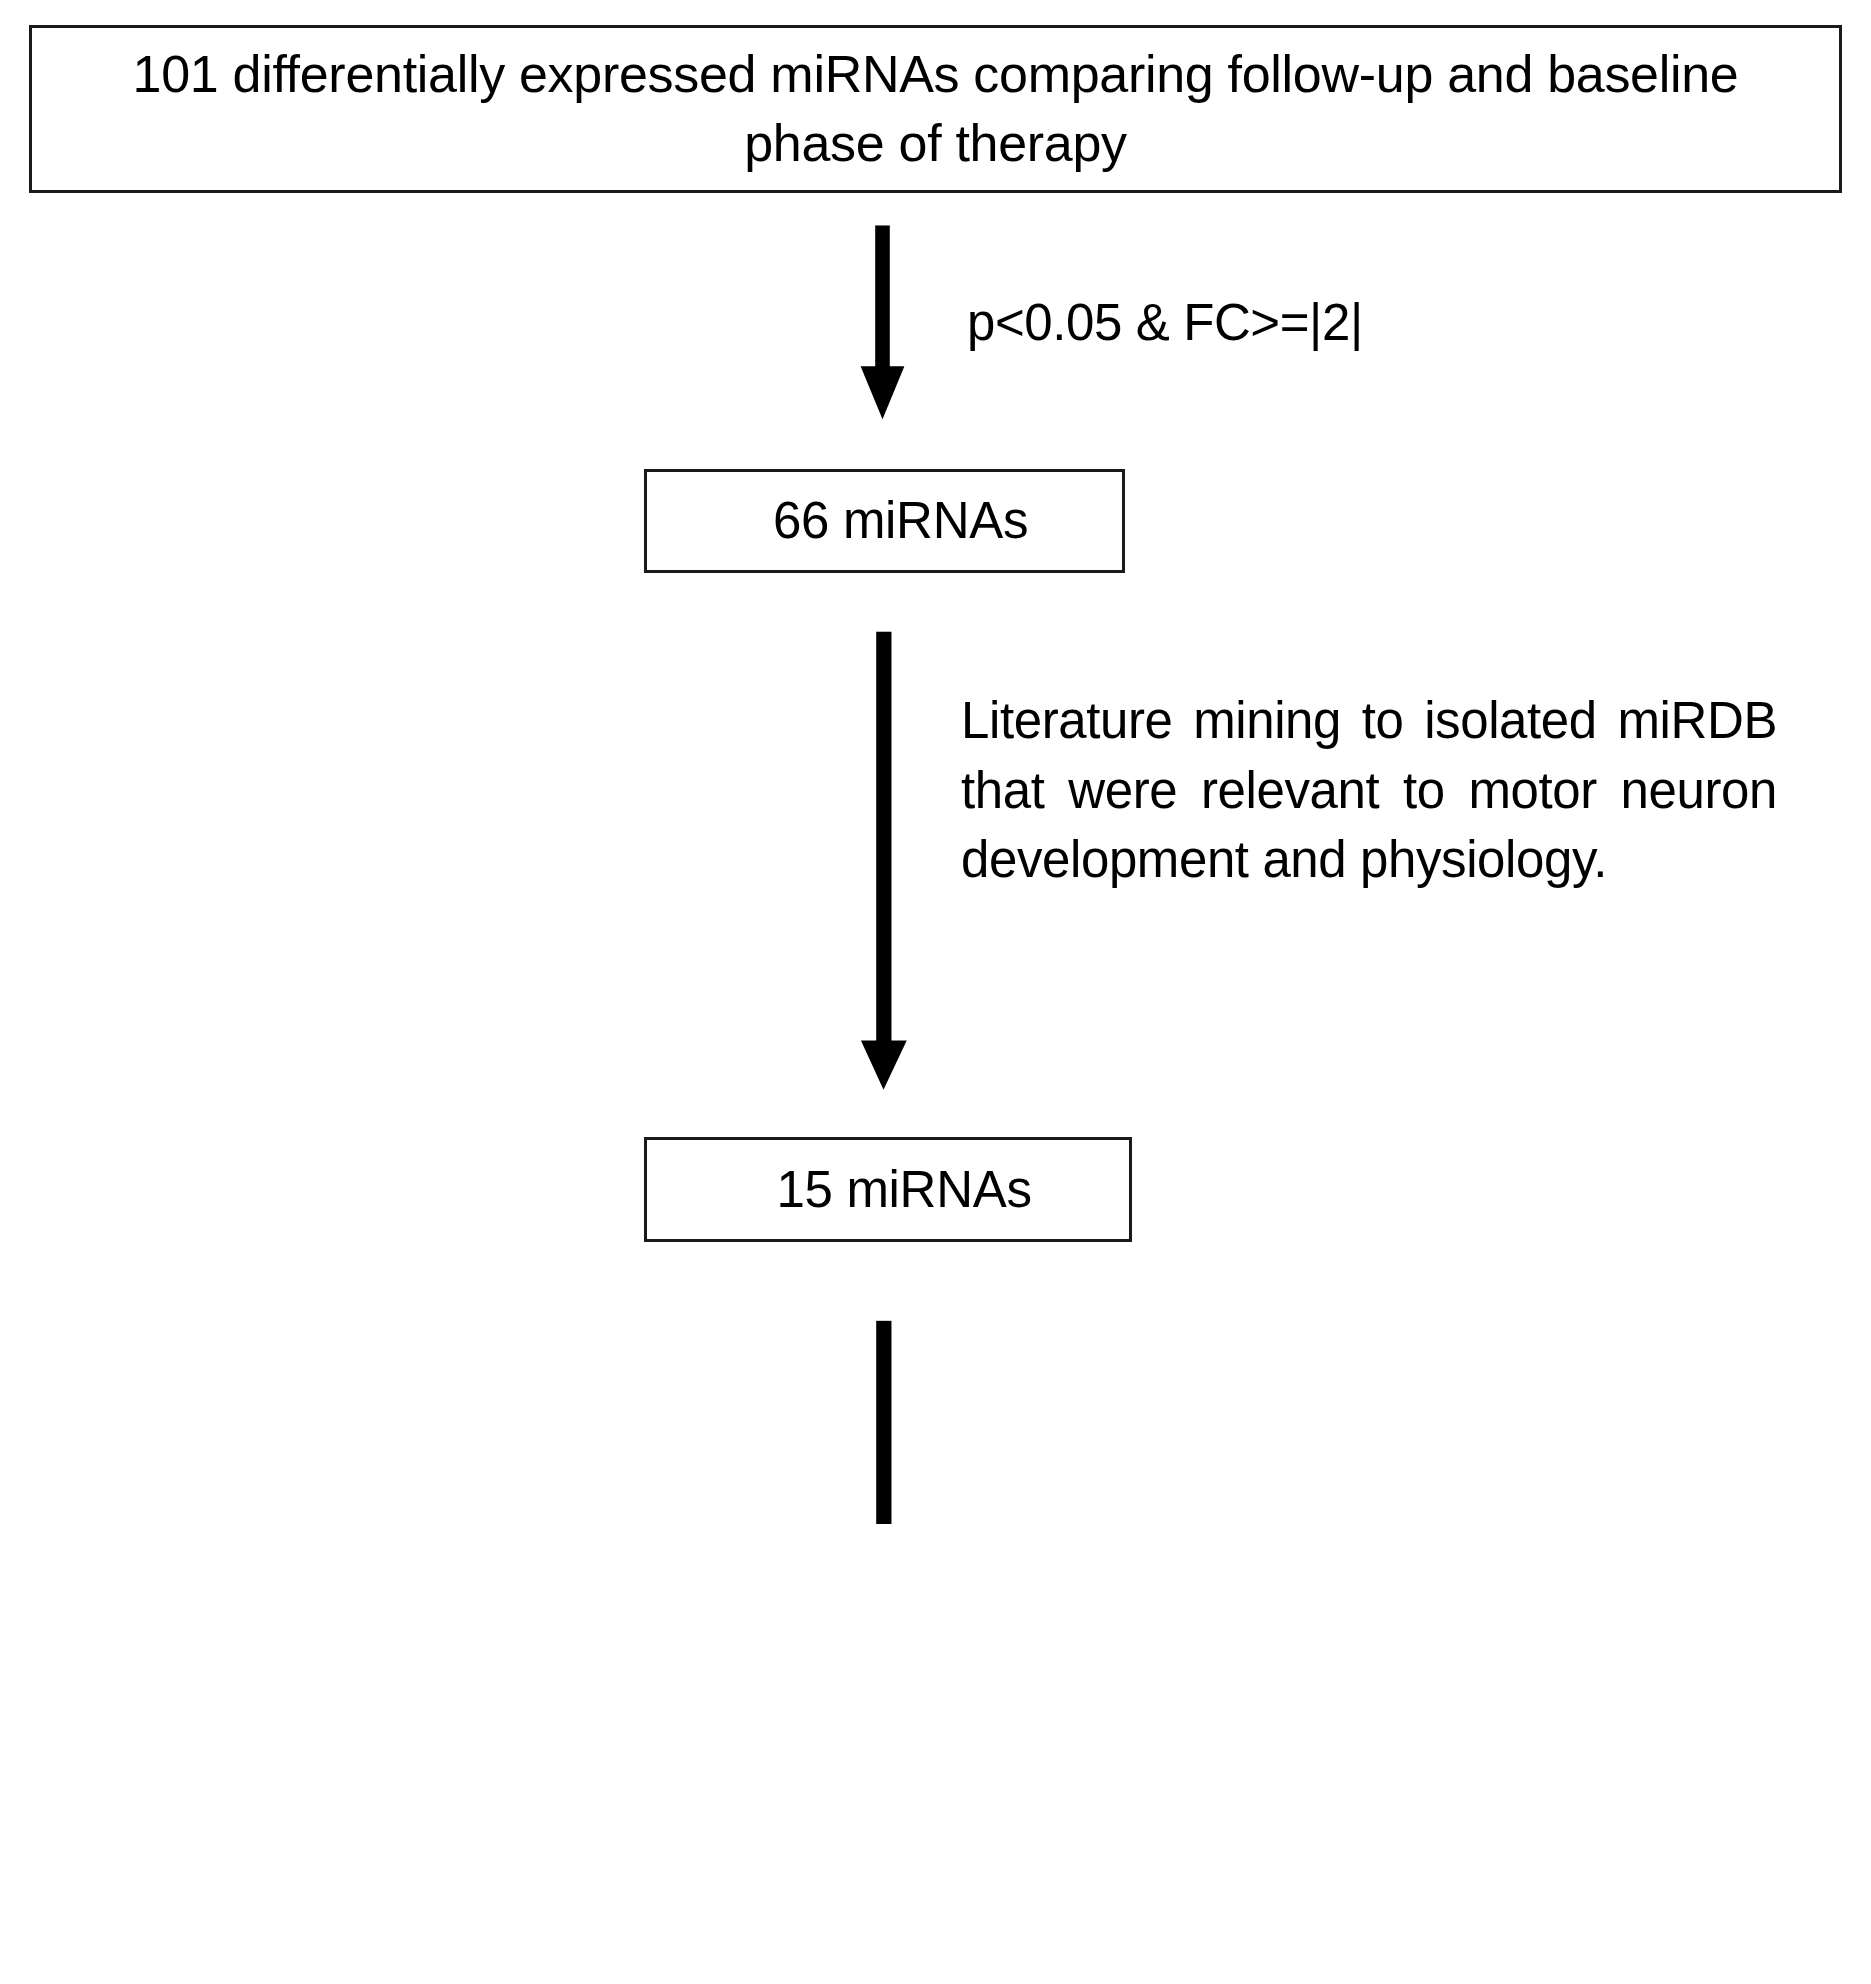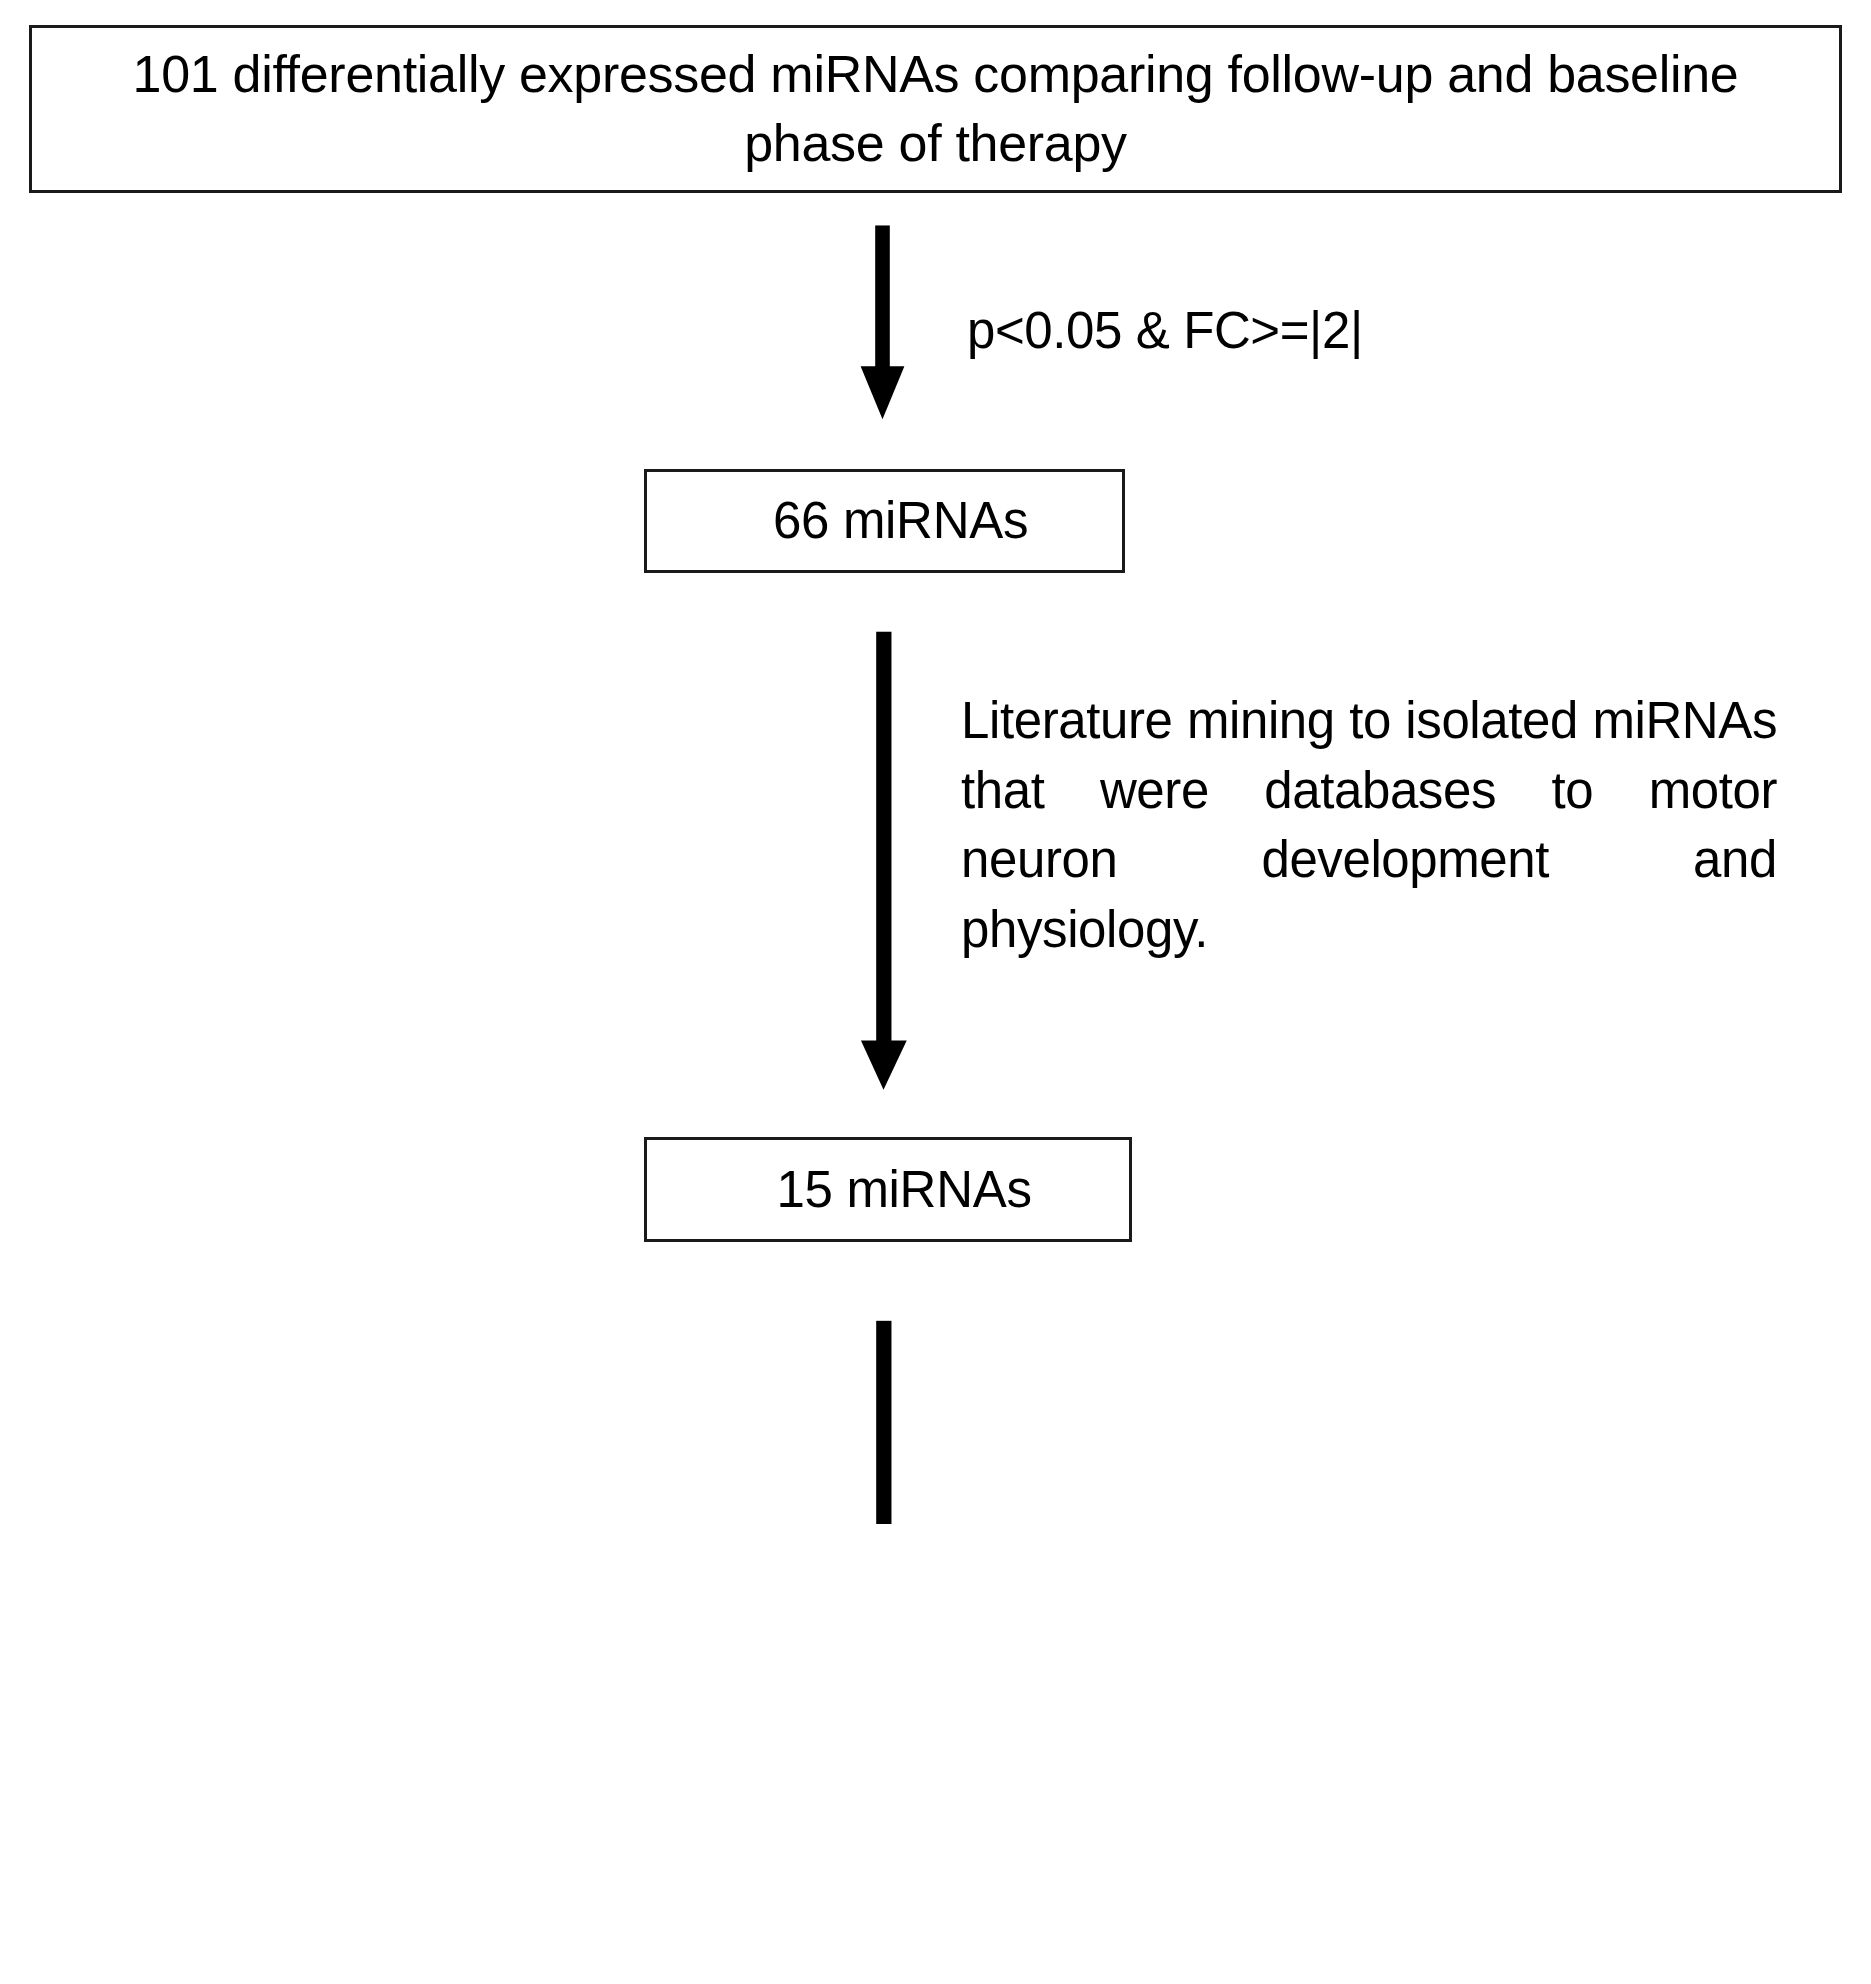--- a/index.html
+++ b/index.html
@@ -80,21 +80,21 @@
   
   .sidelabel {
     position: absolute;
     color: #000000;
     font-size: 51px;
     line-height: 1.365;
     letter-spacing: -0.4px;
   }
   #label-filter {
     left: 967px;
-    top: 296px;
+    top: 288px;
     width: 812px;
     text-align: left;
     white-space: nowrap;
   }
   #label-literature {
     left: 961px;
     top: 686px;
     width: 816px;
     text-align: justify;
     text-align-last: left;
@@ -125,21 +125,21 @@
 
   <div class="flowbox" id="box-66">
     <span class="boxtext">66 miRNAs</span>
   </div>
 
   <svg class="arrow" id="arrow-2" style="left:847px; top:631px;" width="73" height="466" viewBox="0 0 110 700">
     <rect x="44" y="0" width="23" height="622" fill="#000000"></rect>
     <polygon points="21,616 90,616 55,690" fill="#000000"></polygon>
   </svg>
 
-  <div class="sidelabel" id="label-literature">Literature mining to isolated miRNAs that were databases to motor neuron development and physiology.</div>
+  <div class="sidelabel" id="label-literature">Literature mining to isolated miRDB that were relevant to motor neuron development and physiology.</div>
 
   <div class="flowbox" id="box-15">
     <span class="boxtext">15 miRNAs</span>
   </div>
 
   <svg class="arrow" id="arrow-3" style="left:847px; top:1320px;" width="73" height="506" viewBox="0 0 110 760">
     <rect x="44" y="0" width="23" height="678" fill="#000000"></rect>
     <polygon points="21,672 90,672 55,750" fill="#000000"></polygon>
   </svg>
 

